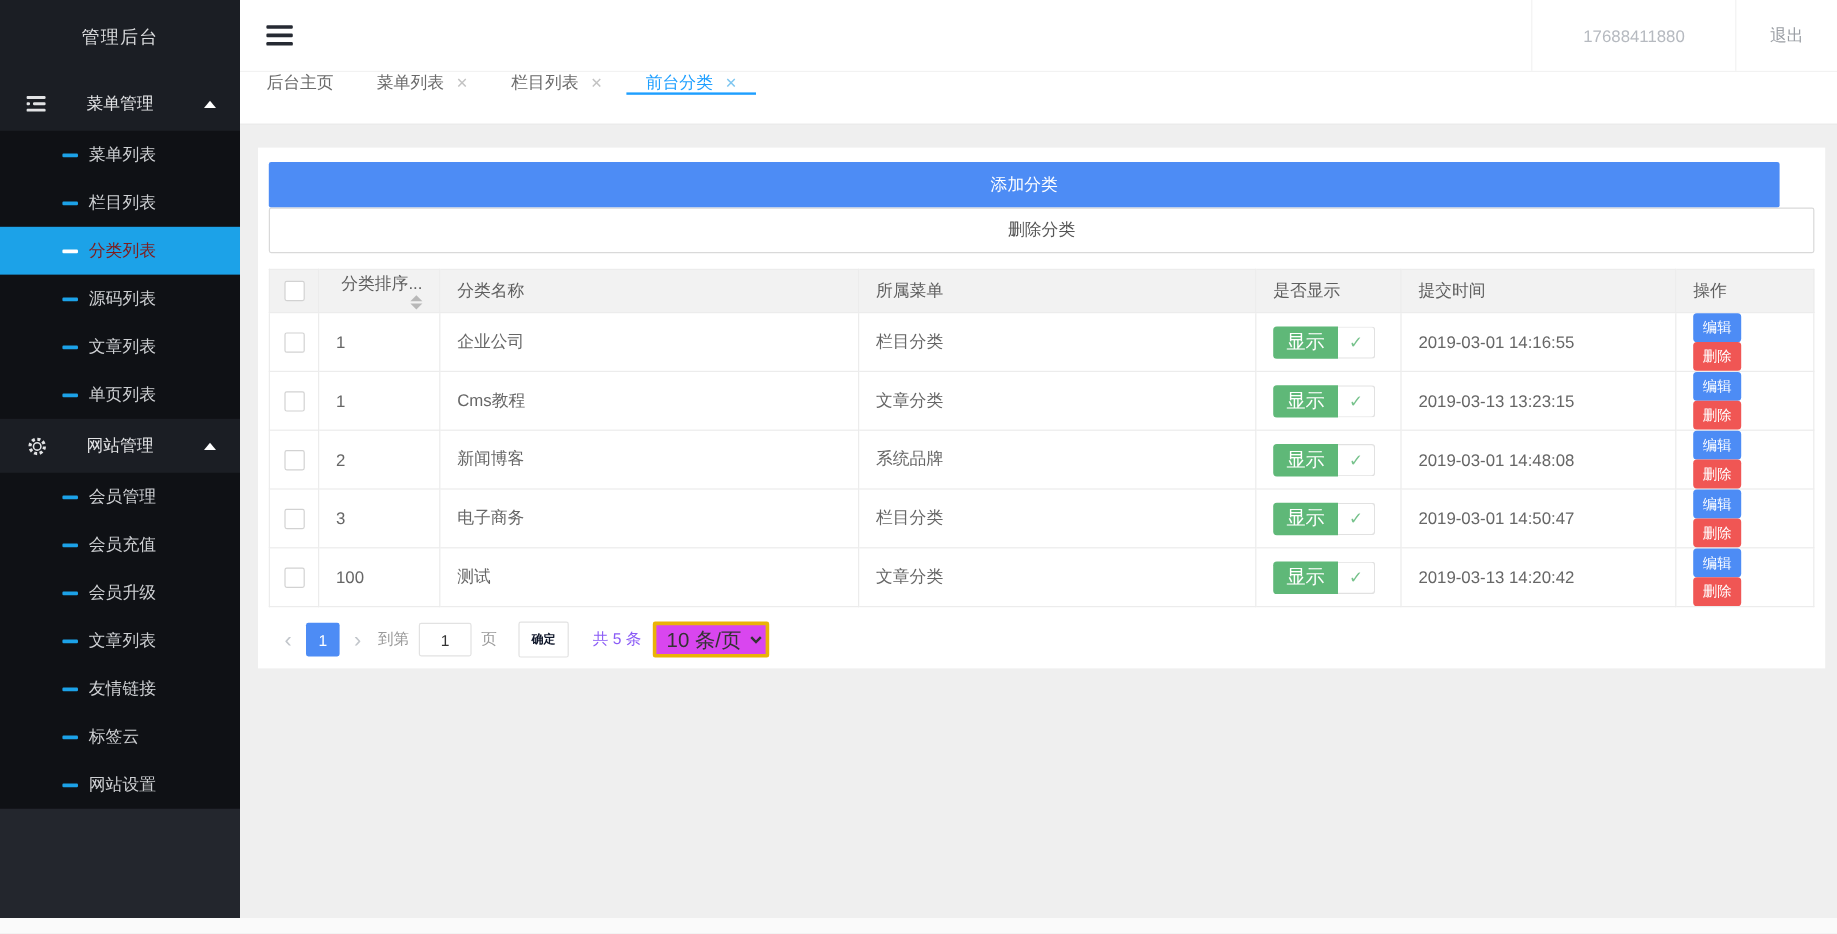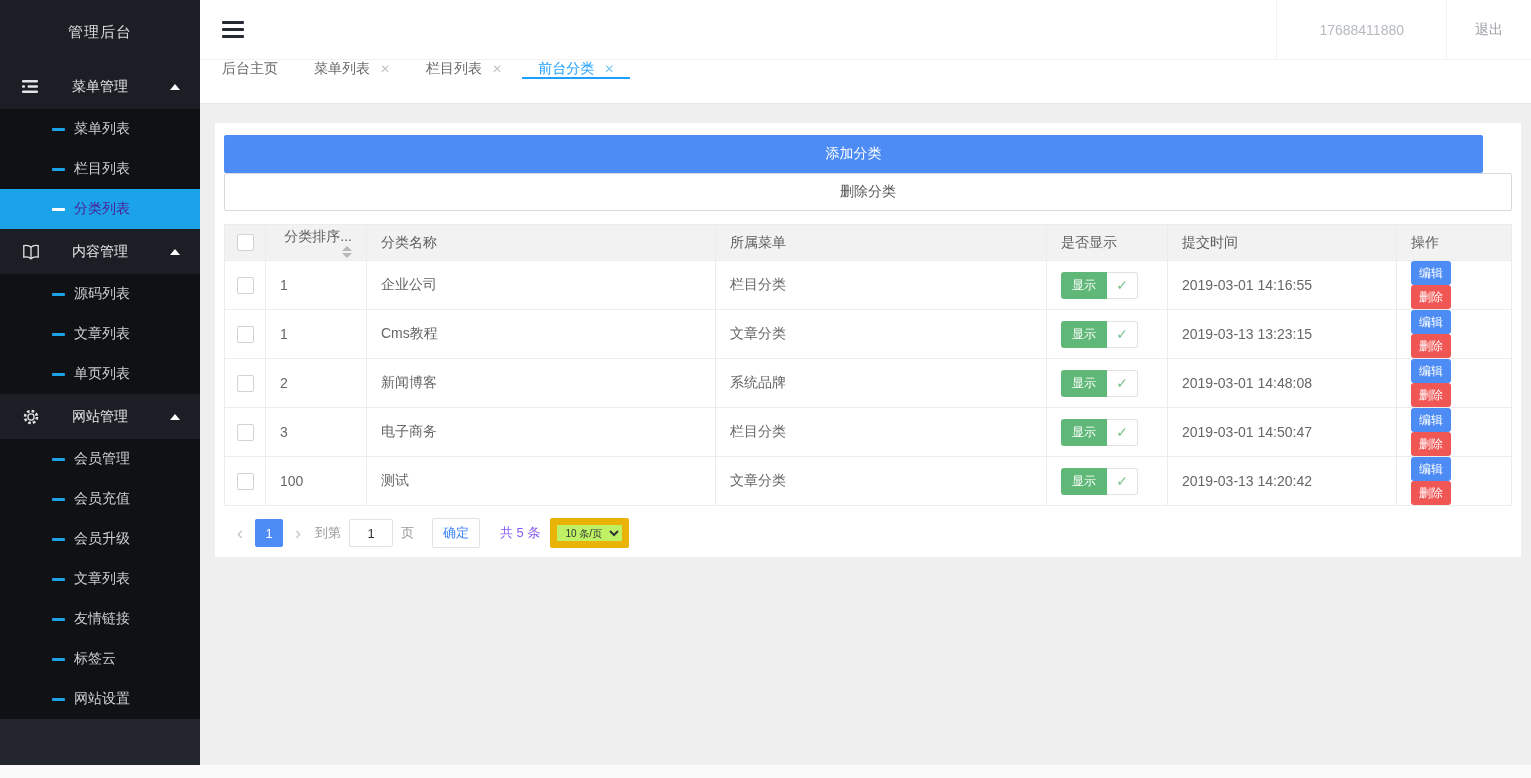--- a/index.html
+++ b/index.html
@@ -10,21 +10,21 @@
   
   .sidebar { width:200px; flex:0 0 200px; background:#1b1e24; display:flex; flex-direction:column; height:765px; }
   .sidebar-title { height:64px; line-height:64px; text-align:center; color:#d9dadc; font-size:15px; letter-spacing:1px; }
   .group-header { height:45px; display:flex; align-items:center; padding:0 20px 0 22px; cursor:pointer; color:#e2e3e5;gap:20px; }
   .gicon { width:18px; height:16px; margin-right:12px; display:inline-flex; align-items:center; justify-content:center; }
   .glabel { flex:1; font-size:14px; }
   .arrow-up { width:0; height:0; border-left:5px solid transparent; border-right:5px solid transparent; border-bottom:6px solid #ffffff; }
   .submenu { background:#0f1115; }
   .sub-item { height:40px; display:flex; align-items:center; padding-left:52px; cursor:pointer; color:#ced0d3; font-size:14px; }
   .dash { width:13px; height:3px; background:#1ca2e8; border-radius:1px; margin-right:9px; flex:0 0 13px; }
-  .sub-item.active { background:#1ca2e8; color:#4c1d95; }
+  .sub-item.active { background:#1ca2e8; color:#7f1d1d; }
   .sub-item.active .dash { background:#ffffff; }
   .sidebar-footer { flex:1; background:#23262d; }
   .bottom-strip { position:absolute; left:0; bottom:0; width:1531px; height:13px; background:#fafafa; z-index:5; }
 
   
   .main { flex:1; display:flex; flex-direction:column; background:#efefef; }
   .topbar { height:60px; background:#ffffff; border-bottom:1px solid #f2f2f2; display:flex; align-items:center; justify-content:space-between; }
   .hamburger { margin-left:22px; width:24px; cursor:pointer; }
   .hamburger i { display:block; width:22px; height:3px; background:#262a33; border-radius:1px; margin:4px 0; }
   .topbar-right { display:flex; align-items:stretch; height:100%; }
@@ -50,35 +50,35 @@
   thead th { background:#f2f2f2; height:36px; color:#5e5e5e; }
   tbody td { height:39px; background:#ffffff; }
   .cb-cell { text-align:center; padding:0; }
   .cb { display:inline-block; width:17px; height:17px; border:1px solid #d2d2d2; border-radius:2px; background:#ffffff; vertical-align:middle; cursor:pointer; }
   .sort-head { display:flex; align-items:flex-end;flex-direction:column; }
   .sort-icon { display:inline-flex; flex-direction:column; margin-left:5px; }
   .sort-icon .up { width:0; height:0; border-left:5px solid transparent; border-right:5px solid transparent; border-bottom:5px solid #b8b8b8; margin-bottom:2px; }
   .sort-icon .down { width:0; height:0; border-left:5px solid transparent; border-right:5px solid transparent; border-top:5px solid #b8b8b8; }
 
   .toggle { display:inline-flex; height:27px; cursor:pointer; }
-  .toggle .on { background:#5fb878; color:#ffffff; font-size:12px; line-height:27px; padding:0 11px; border-radius:3px 0 0 3px; }
+  .toggle .on { background:#5fb878; color:#ffffff; font-size:16px; line-height:27px; padding:0 11px; border-radius:3px 0 0 3px; }
   .toggle .check { width:31px; background:#ffffff; border:1px solid #dcdcdc; border-left:none; border-radius:0 3px 3px 0; display:flex; align-items:center; justify-content:center; color:#5fb878; opacity:.85; font-size:14px; }
 
   .act-btn { border:none; color:#ffffff; font-size:12px; height:24px; padding:0 8px; border-radius:3px; cursor:pointer; font-family:inherit; }
   .act-edit { background:#4d8cf5; margin-right:7px; }
   .act-del { background:#f05654; }
 
   .pagination { display:flex; align-items:center; margin-top:11px; padding-left:7px; height:32px; }
   .pg-chevron { color:#c2c6cb; font-size:18px; padding:0 6px; cursor:pointer; line-height:1; }
   .pg-current { width:28px; height:28px; background:#4d8cf5; color:#ffffff; display:flex; align-items:center; justify-content:center; font-size:13px; border-radius:2px; margin:0 6px; cursor:pointer; }
   .pg-text { color:#999999; font-size:13px; margin:0 8px; }
   .goto-input { width:44px; height:28px; border:1px solid #e2e2e2; border-radius:2px; text-align:center; font-size:13px; color:#333333; font-family:inherit; }
-  .pg-confirm { height:30px; background:#ffffff; border:1px solid #e2e2e2; border-radius:2px; padding:0 10px; font-size:13px; color:#3b82f6; font-weight:normal; cursor:pointer; margin:0 10px; font-family:inherit; }
+  .pg-confirm { height:30px; background:#ffffff; border:1px solid #e2e2e2; border-radius:2px; padding:0 10px; font-size:10px; color:#0f172a; font-weight:bold; cursor:pointer; margin:0 10px; font-family:inherit; }
   .pg-total { color:#8b5cf6; font-size:13px; margin:0 10px; }
-  .pg-size { height:30px; border:7px solid #eab308; border-radius:2px; font-size:10px; color:#333333; padding:0 4px; background:#bef264; font-family:inherit; }
+  .pg-size { height:30px; border:3px solid #eab308; border-radius:2px; font-size:17px; color:#333333; padding:0 4px; background:#d946ef; font-family:inherit; }
 </style>
 </head>
 <body>
 
 <div class="app">
 
   <aside class="sidebar">
     <div class="sidebar-title">管理后台</div>
 
     <div>
@@ -104,30 +104,20 @@
             <span>栏目列表</span>
           </div>
         <div class="sub-item active">
             <span class="dash"></span>
             <span>分类列表</span>
           </div>
       </div>
     </div>
 
     <div>
-      <div class="group-header">
-        <span class="gicon">
-          <svg width="18" height="16" viewBox="0 0 18 16" fill="none" stroke="#e2e3e5" stroke-width="1.3">
-              <path d="M9 3.2 C7.4 1.6 4.4 1.1 1.8 1.6 V13.2 C4.4 12.7 7.4 13.2 9 14.8 C10.6 13.2 13.6 12.7 16.2 13.2 V1.6 C13.6 1.1 10.6 1.6 9 3.2 Z"></path>
-              <path d="M9 3.2 V14.6"></path>
-            </svg>
-        </span>
-        <span class="glabel">内容管理</span>
-        <span class="arrow-up"></span>
-      </div>
       <div class="submenu">
         <div class="sub-item">
             <span class="dash"></span>
             <span>源码列表</span>
           </div>
         <div class="sub-item">
             <span class="dash"></span>
             <span>文章列表</span>
           </div>
         <div class="sub-item">

